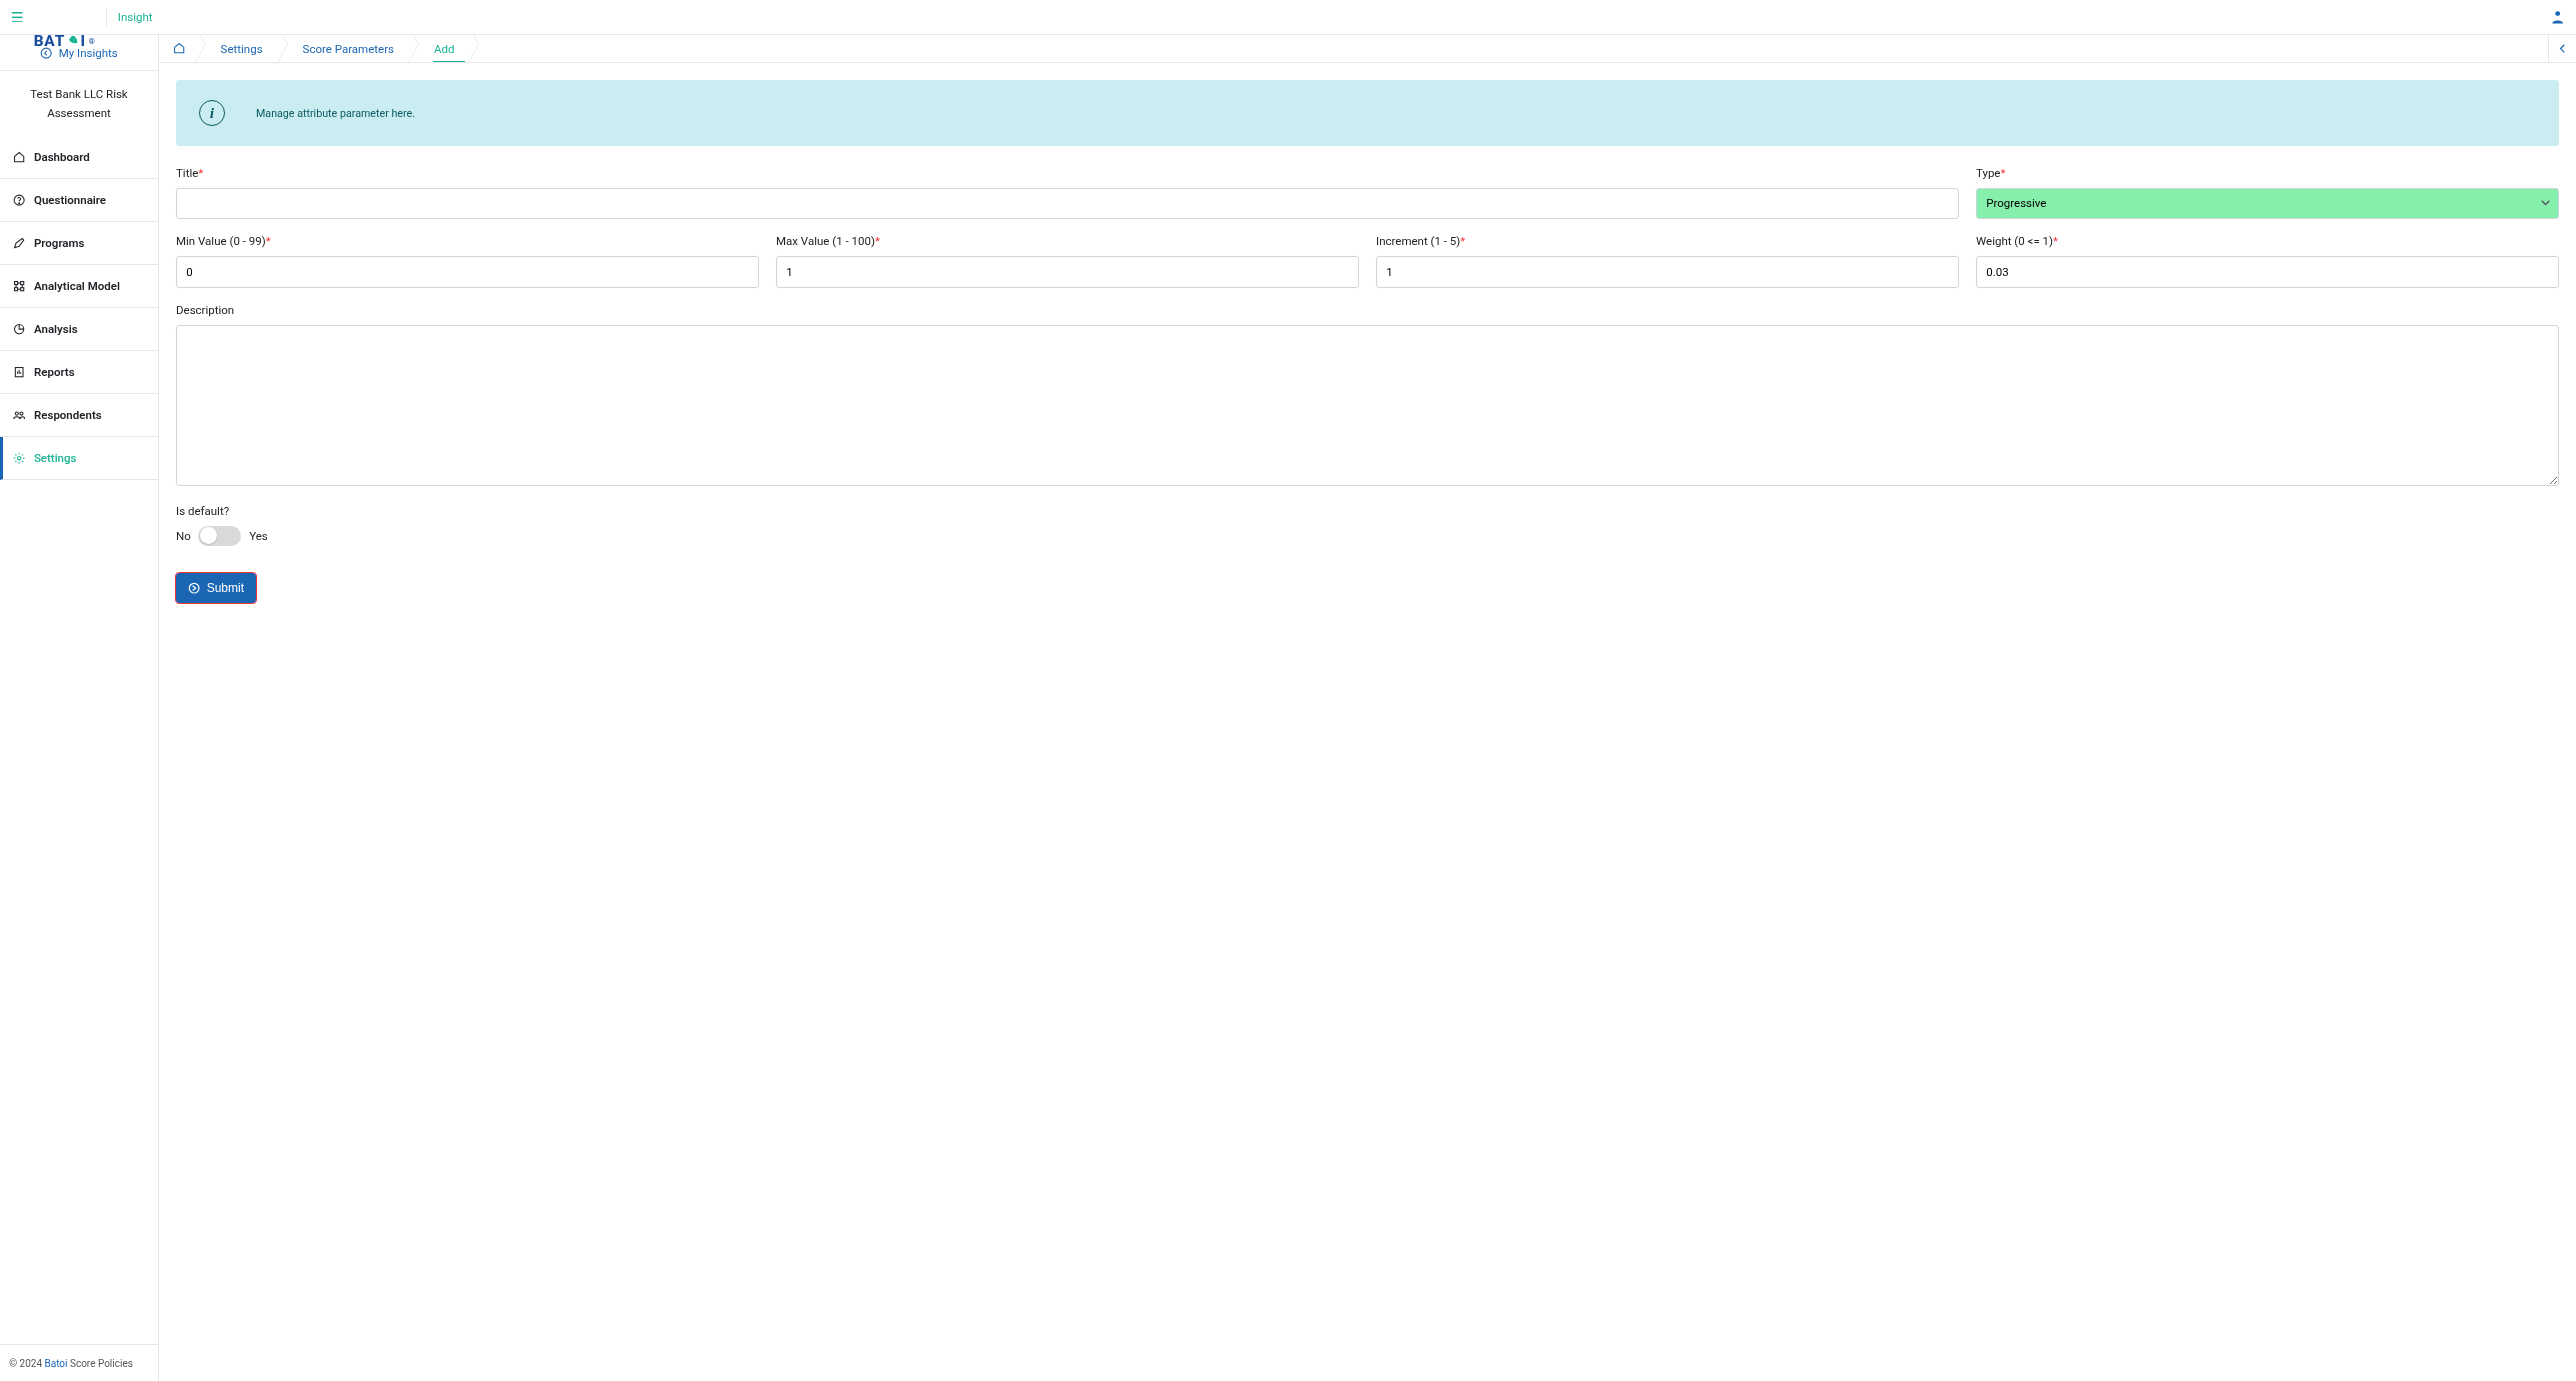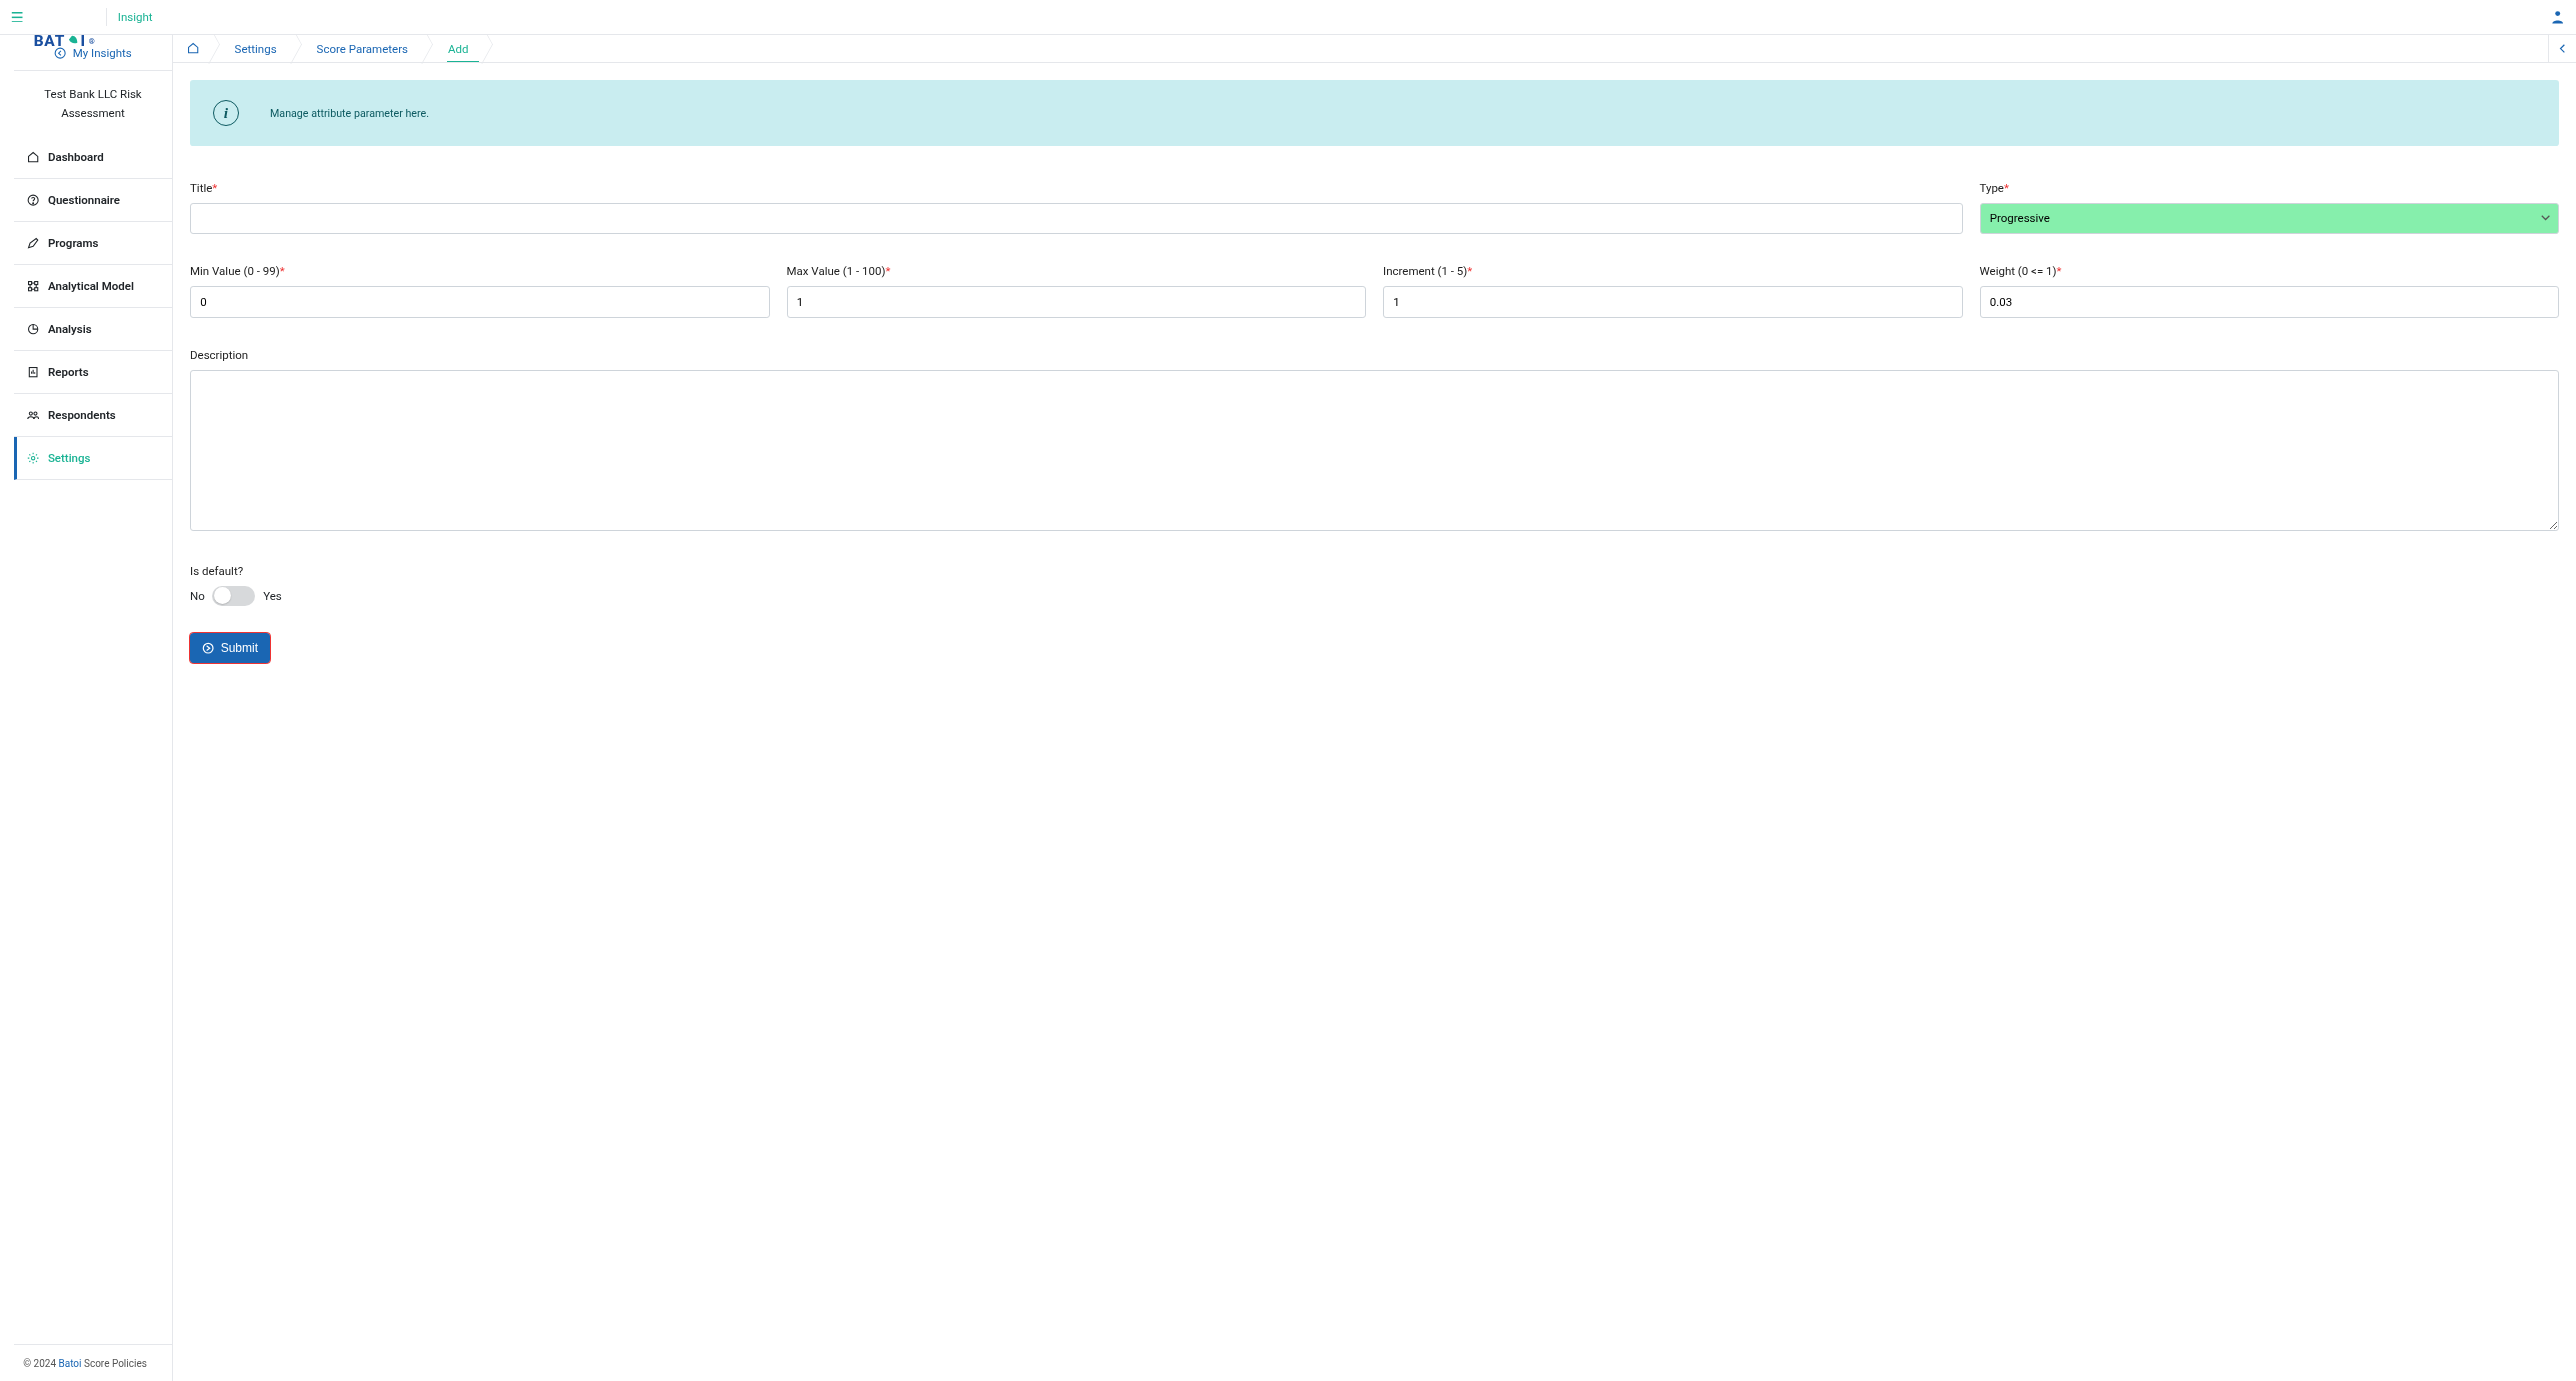--- a/index.html
+++ b/index.html
@@ -10,21 +10,21 @@
 .header-left { display:flex; align-items:center; gap:10.7px; }
 .menu-icon { color:#1ab394; cursor:pointer; }
 .logo { font-weight:800; font-size:15.4px; color:#1a4fa0; letter-spacing:0.8px; display:flex; align-items:center; gap:1.5px;margin-top:48px;}
 .logo-leaf { color:#1ab394; display:inline-block; transform: rotate(-10deg); }
 .logo-reg { font-size:7.7px; vertical-align: top; margin-left:1.5px; }
 .vdiv { width:0.8px; height:18.4px; background:#e5e7eb; }
 .product-name { color:#1ab394; font-size:11.5px; }
 .avatar-icon { color:#1a66b3; }
 
 .layout { display:flex; min-height: calc(100vh - 35px); }
-.sidebar { width:159px; border-right:0.8px solid #e5e7eb; display:flex; flex-direction:column;margin-left:14px; }
+.sidebar { width:159px; border-right:0.8px solid #e5e7eb; display:flex; flex-direction:column; }
 .sidebar-top { border-bottom:0.8px solid #e5e7eb; }
 .my-insights { display:flex; align-items:center; justify-content:center; gap:6.1px; padding:10.7px 7.7px; color:#1a66b3; font-size:11.5px; }
 .project-title { text-align:center; padding:14px 9.2px; font-size:11.5px; line-height:1.6; }
 .sidebar-nav { flex:1; }
 .nav-item { display:flex; align-items:center; gap:7.7px; padding:14px 12.3px; border-bottom:0.8px solid #e5e7eb; font-size:11.5px; font-weight:600; cursor:pointer; }
 .nav-item.active { color:#1ab394; border-left:3.1px solid #1a66b3; padding-left:9.2px; font-weight:500;}
 .nav-item .nav-icon { width:14px; display:inline-flex; justify-content:center; }
 .sidebar-footer { border-top:0.8px solid #e5e7eb; padding:12.3px 9.2px; font-size:10px; color:#555; }
 .sidebar-footer a { color:#1a66b3; }
 
@@ -42,21 +42,21 @@
 
 .content { padding:17px; flex:1; }
 .info-box { background:#c9edf0; border-radius:3.1px; padding:20px 23px; display:flex; align-items:center; gap:31px; margin-bottom:20px; }
 .info-icon-circle { width:26px; height:26px; border:1.5px solid #0d5a61; border-radius:50%; display:flex; align-items:center; justify-content:center; font-family: Georgia, serif; font-style: italic; font-weight:600; color:#0d5a61; font-size:15.4px; }
 .info-text { color:#0d5a61; font-size:10.7px; }
 
 .form-grid { display:grid; grid-template-columns: repeat(4, 1fr); gap: 15.4px 17px; }
 .field-title { grid-column: span 3; }
 .field-type { grid-column: span 1; }
 .field-full { grid-column: 1 / -1; }
-.label { font-size:11.5px; color:#222; margin-bottom:7.7px; display:block;margin-top:15px; }
+.label { font-size:11.5px; color:#222; margin-bottom:7.7px; display:block; }
 .req { color:#e33; }
 .input, .select, .textarea { width:100%; border:0.8px solid #ced4da; border-radius:3.1px; padding:7.7px 9.2px; font-size:11.5px; font-family:inherit; }
 .select { appearance:none; background:#86efac; padding-right:37px; }
 .select-wrap { position:relative; }
 .select-caret { position:absolute; right:9.2px; top:50%; transform:translateY(-50%); pointer-events:none; color:#555; }
 .textarea { min-height:161px; resize: both; }
 
 .toggle-row { display:flex; align-items:center; gap:7.7px; }
 .toggle-text { font-size:11.5px; }
 .toggle { width:43px; height:20px; background:#d7d9db; border-radius:767px; position:relative; cursor:pointer; }

